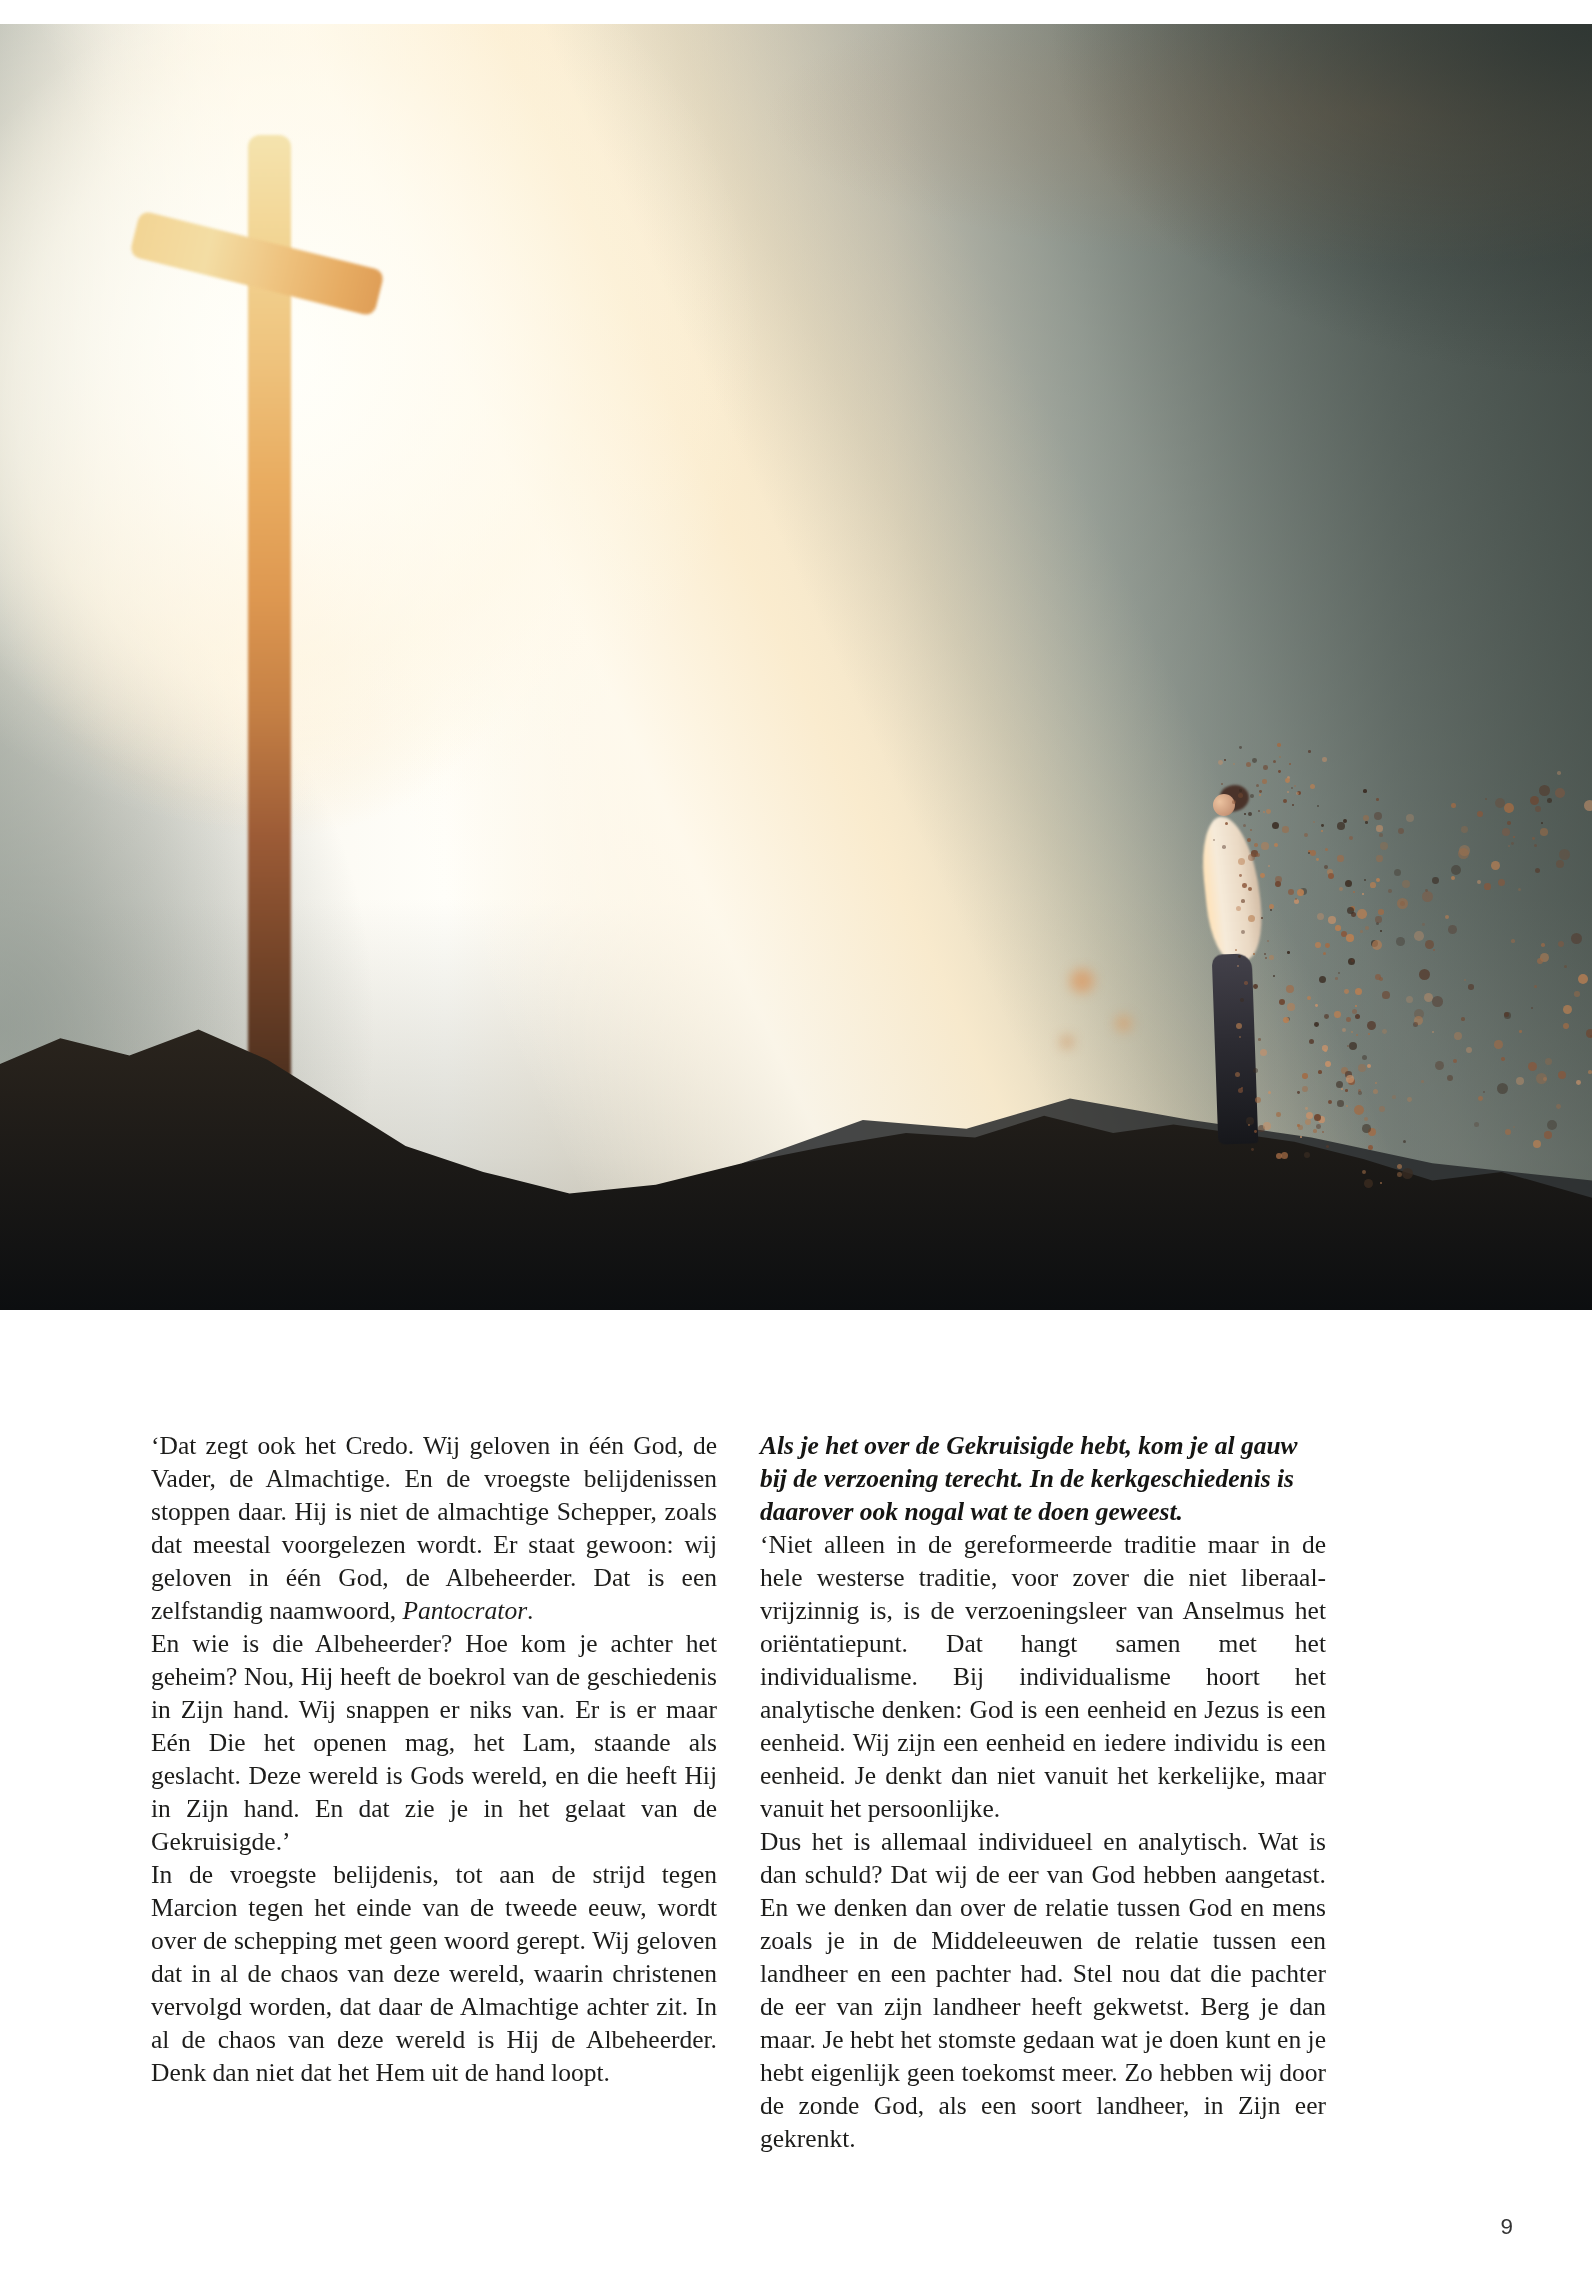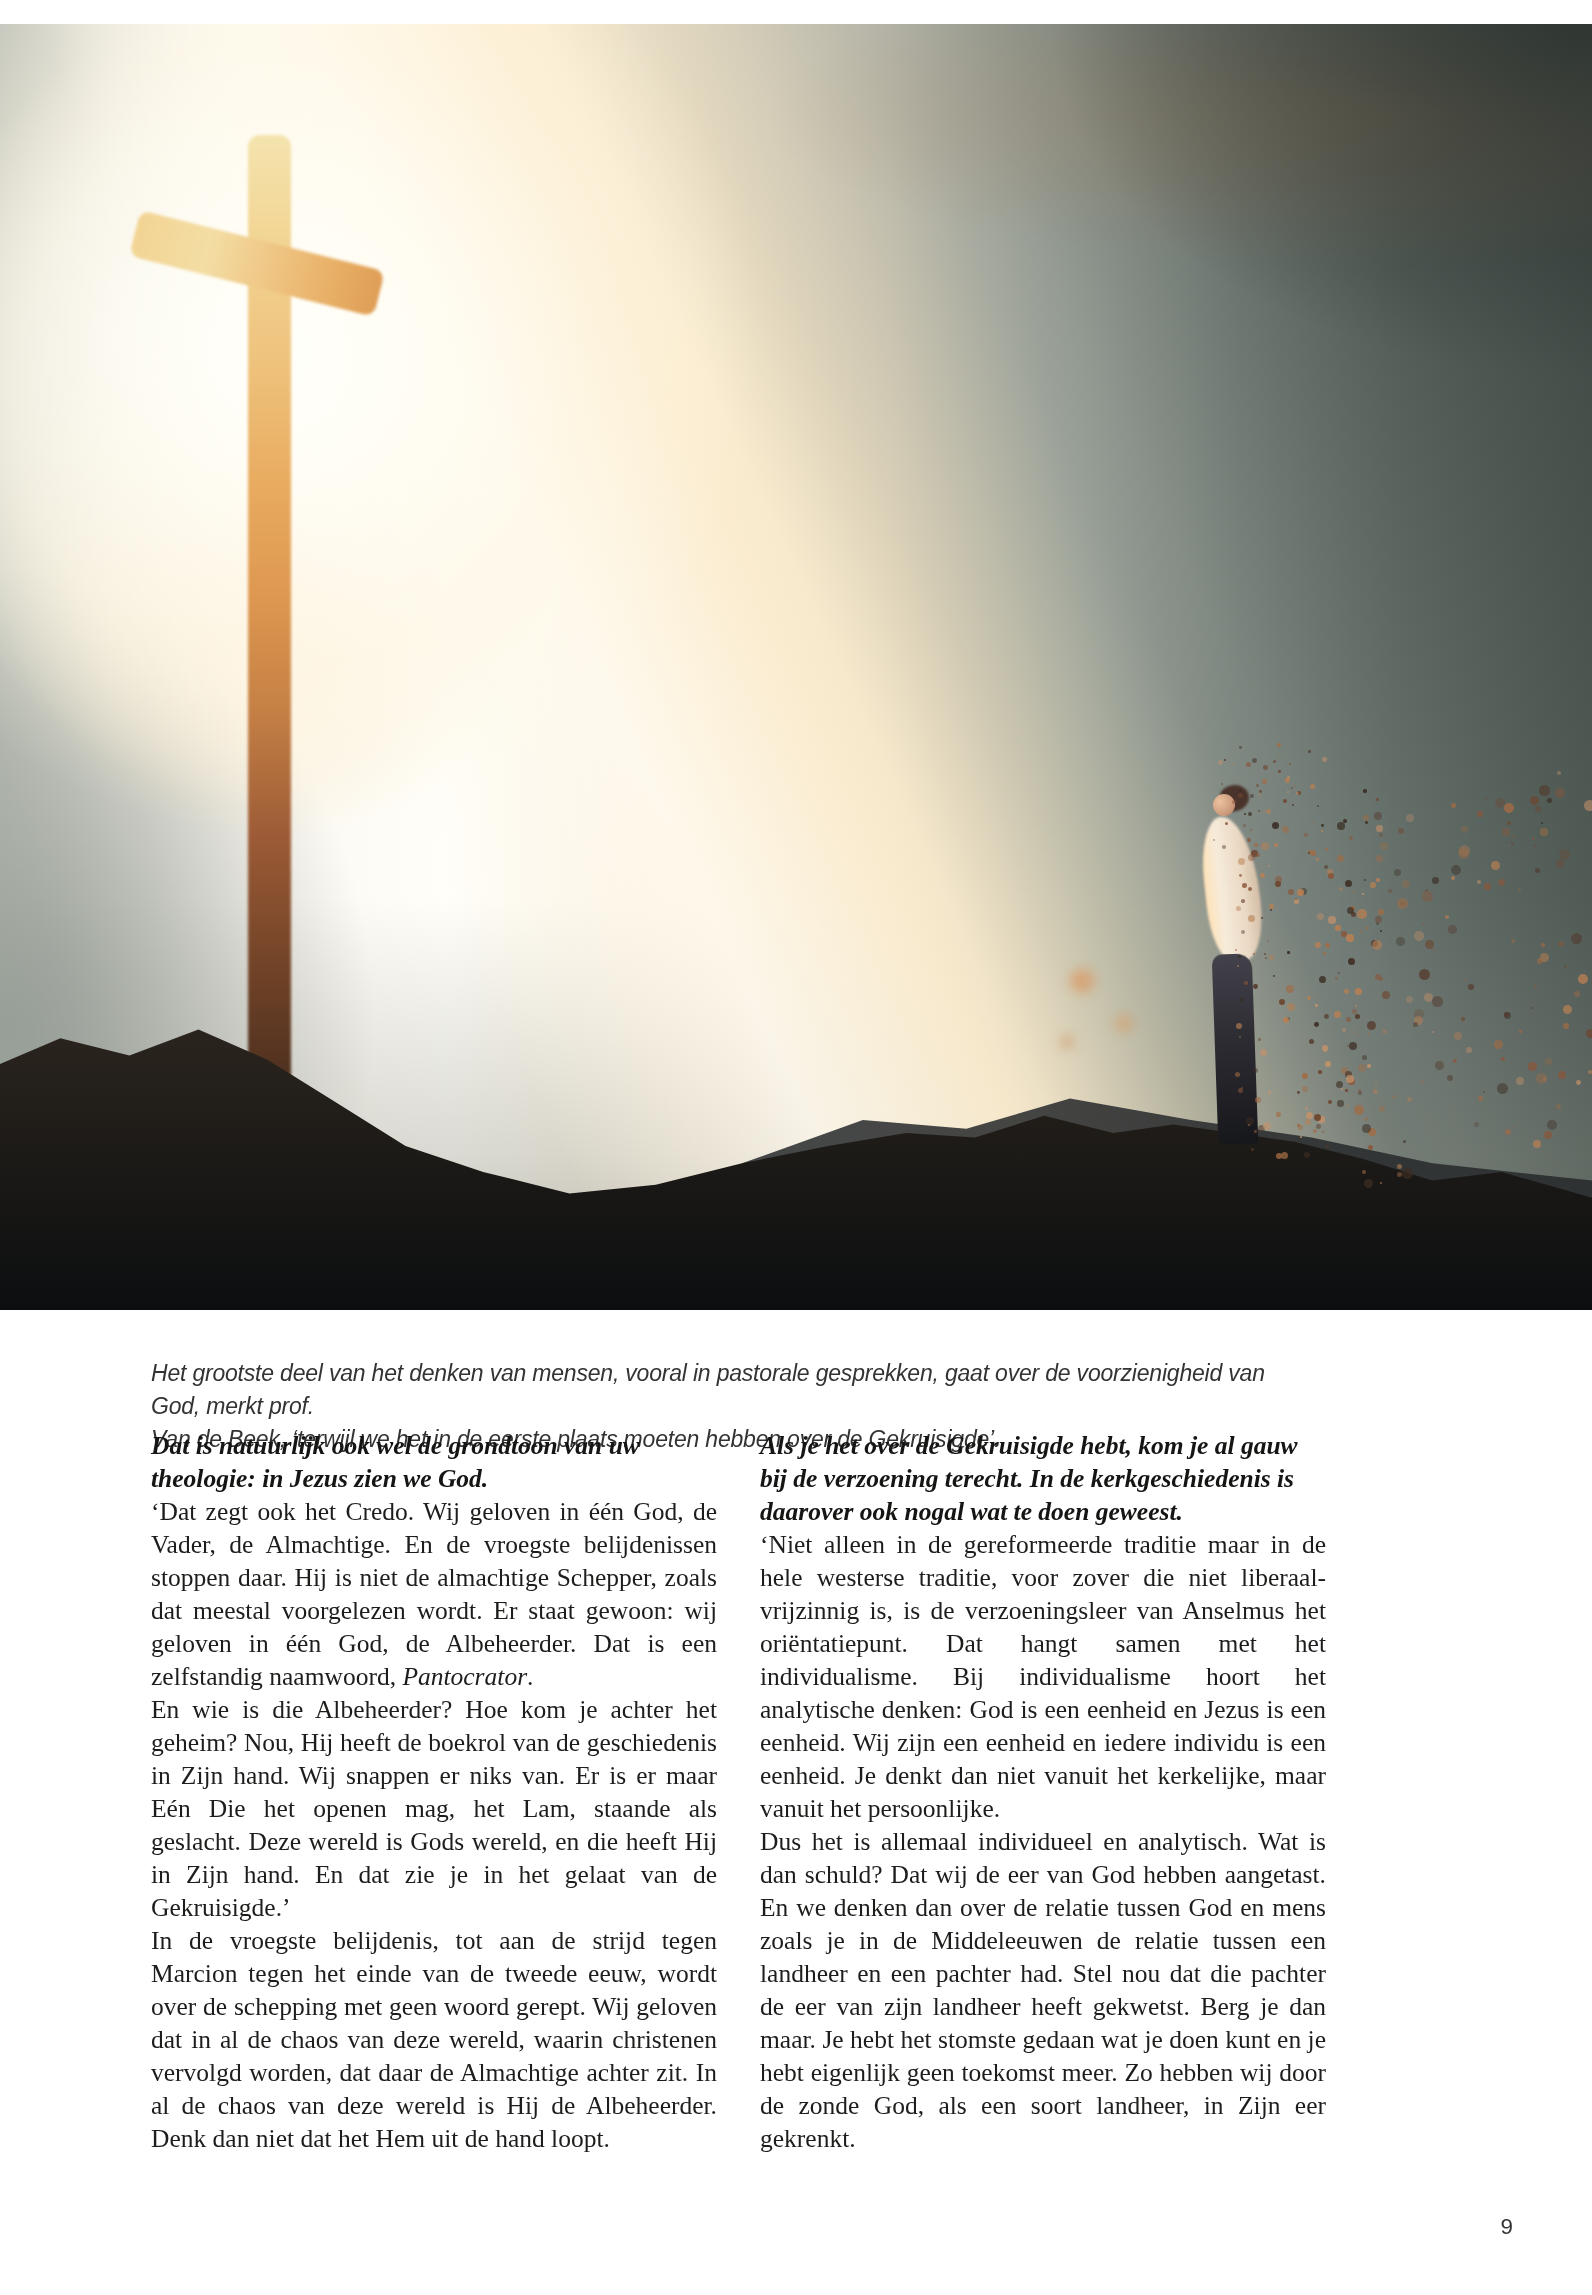--- a/index.html
+++ b/index.html
@@ -463,28 +463,23 @@
         <i style="left: 1232px; top: 776px; width: 3.7px; height: 3.7px; opacity: 0.47; background: rgb(138, 86, 57);"></i>
         <i style="left: 1273px; top: 736px; width: 3.2px; height: 3.2px; opacity: 0.73; background: rgb(110, 70, 48);"></i>
         <i style="left: 1278px; top: 746px; width: 2.9px; height: 2.9px; opacity: 0.89; background: rgb(110, 70, 48);"></i>
         <i style="left: 1225px; top: 798px; width: 3.2px; height: 3.2px; opacity: 0.86; background: rgb(138, 86, 57);"></i>
         <i style="left: 1322px; top: 733px; width: 4.5px; height: 4.5px; opacity: 0.57; background: rgb(196, 145, 107);"></i>
         <i style="left: 1317px; top: 781px; width: 1.5px; height: 1.5px; opacity: 0.54; background: rgb(58, 44, 34);"></i>
         <i style="left: 1291px; top: 763px; width: 1.9px; height: 1.9px; opacity: 0.49; background: rgb(84, 56, 42);"></i>
       </div>
   </div>
 
-  <div class="caption">
-    <div>Het grootste deel van het denken van mensen, vooral in pastorale gesprekken, gaat over de voorzienigheid van God, merkt prof.</div>
-    <div>Van de Beek, ‘terwijl we het in de eerste plaats moeten hebben over de Gekruisigde’.</div>
-  </div>
 
   <div class="columns">
     <div>
-      <h3>Dat is natuurlijk ook wel de grondtoon van uw theologie: in Jezus zien we God.</h3>
       <p><span>‘Dat zegt ook het Credo. Wij geloven in één God, de Vader, de Almachtige. En de vroegste belijdenissen stoppen daar. Hij is niet de almachtige Schepper, zoals dat meestal voorgelezen wordt. Er staat gewoon: wij geloven in één God, de Albeheerder. Dat is een zelfstandig naamwoord, </span><span style="font-style: italic;">Pantocrator</span><span>.</span></p>
       <p><span>En wie is die Albeheerder? Hoe kom je achter het geheim? Nou, Hij heeft de boekrol van de geschiedenis in Zijn hand. Wij snappen er niks van. Er is er maar Eén Die het openen mag, het Lam, staande als geslacht. Deze wereld is Gods wereld, en die heeft Hij in Zijn hand. En dat zie je in het gelaat van de Gekruisigde.’</span></p>
       <p><span>In de vroegste belijdenis, tot aan de strijd tegen Marcion tegen het einde van de tweede eeuw, wordt over de schepping met geen woord gerept. Wij geloven dat in al de chaos van deze wereld, waarin christenen vervolgd worden, dat daar de Almachtige achter zit. In al de chaos van deze wereld is Hij de Albeheerder. Denk dan niet dat het Hem uit de hand loopt.</span></p>
     </div>
     <div>
       <h3>Als je het over de Gekruisigde hebt, kom je al gauw bij de verzoening terecht. In de kerkgeschiedenis is daarover ook nogal wat te doen geweest.</h3>
       <p><span>‘Niet alleen in de gereformeerde traditie maar in de hele westerse traditie, voor zover die niet liberaal-vrijzinnig is, is de verzoeningsleer van Anselmus het oriëntatiepunt. Dat hangt samen met het individualisme. Bij individualisme hoort het analytische denken: God is een eenheid en Jezus is een eenheid. Wij zijn een eenheid en iedere individu is een eenheid. Je denkt dan niet vanuit het kerkelijke, maar vanuit het persoonlijke.</span></p>
       <p><span>Dus het is allemaal individueel en analytisch. Wat is dan schuld? Dat wij de eer van God hebben aangetast. En we denken dan over de relatie tussen God en mens zoals je in de Middeleeuwen de relatie tussen een landheer en een pachter had. Stel nou dat die pachter de eer van zijn landheer heeft gekwetst. Berg je dan maar. Je hebt het stomste gedaan wat je doen kunt en je hebt eigenlijk geen toekomst meer. Zo hebben wij door de zonde God, als een soort landheer, in Zijn eer gekrenkt.</span></p>
     </div>
   </div>

